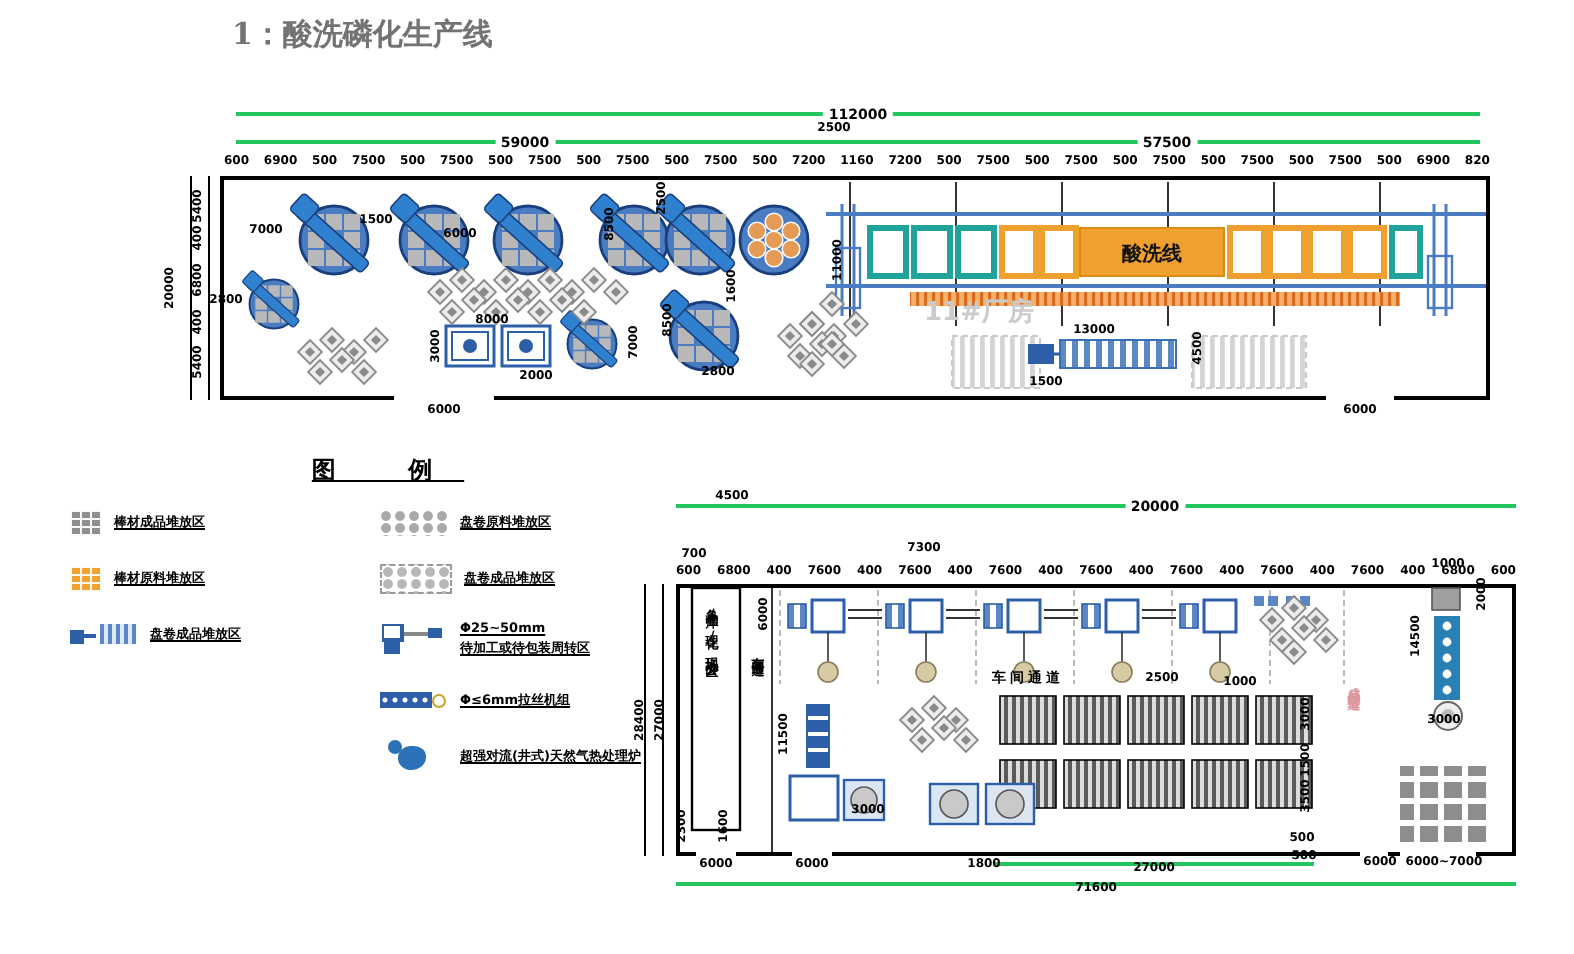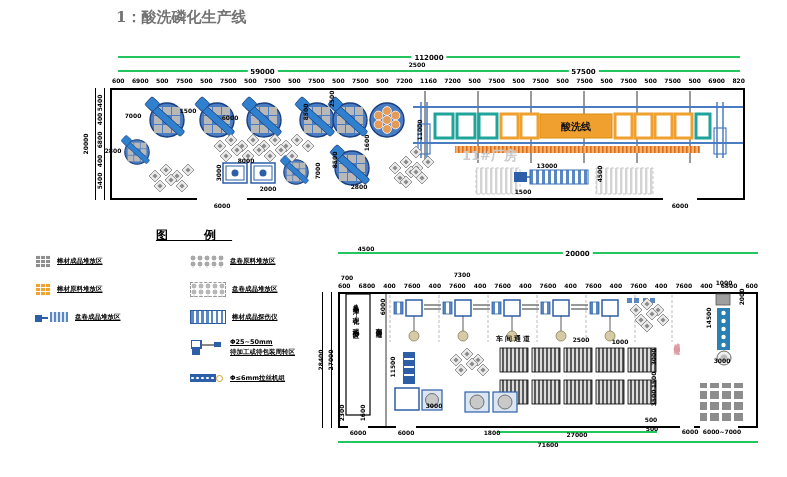--- a/index.html
+++ b/index.html
@@ -350,31 +350,31 @@
       <div class="lg-col">
           <div class="lg-item">
             <span class="lg-ic ic-coils-gray"></span>
             <span class="lg-lb">盘卷原料堆放区</span>
           </div>
           <div class="lg-item">
             <span class="lg-ic ic-coils-dashed"></span>
             <span class="lg-lb">盘卷成品堆放区</span>
           </div>
           <div class="lg-item">
-            <span class="lg-ic ic-detector"></span>
-            <span class="lg-lb">棒材成品探伤仪</span>
-          </div>
-          <div class="lg-item">
             <span class="lg-ic ic-draw-25-50"></span>
             <span class="lg-lb">Φ25~50mm
 待加工或待包装周转区</span>
           </div>
           <div class="lg-item">
             <span class="lg-ic ic-draw-le6"></span>
             <span class="lg-lb">Φ≤6mm拉丝机组</span>
+          </div>
+          <div class="lg-item">
+            <span class="lg-ic ic-furnace"></span>
+            <span class="lg-lb">超强对流(井式)天然气热处理炉</span>
           </div>
         </div>
     </div>
   </div>
 
   <div class="dl-h" style="left:397px;top:252px;width:361px;">
     <span>20000</span>
     </div>
   <div class="dl-h" style="left:338px;top:252px;width:59px;"></div>
   <div class="dimrow" style="left:338px;top:282px;width:420px;">

